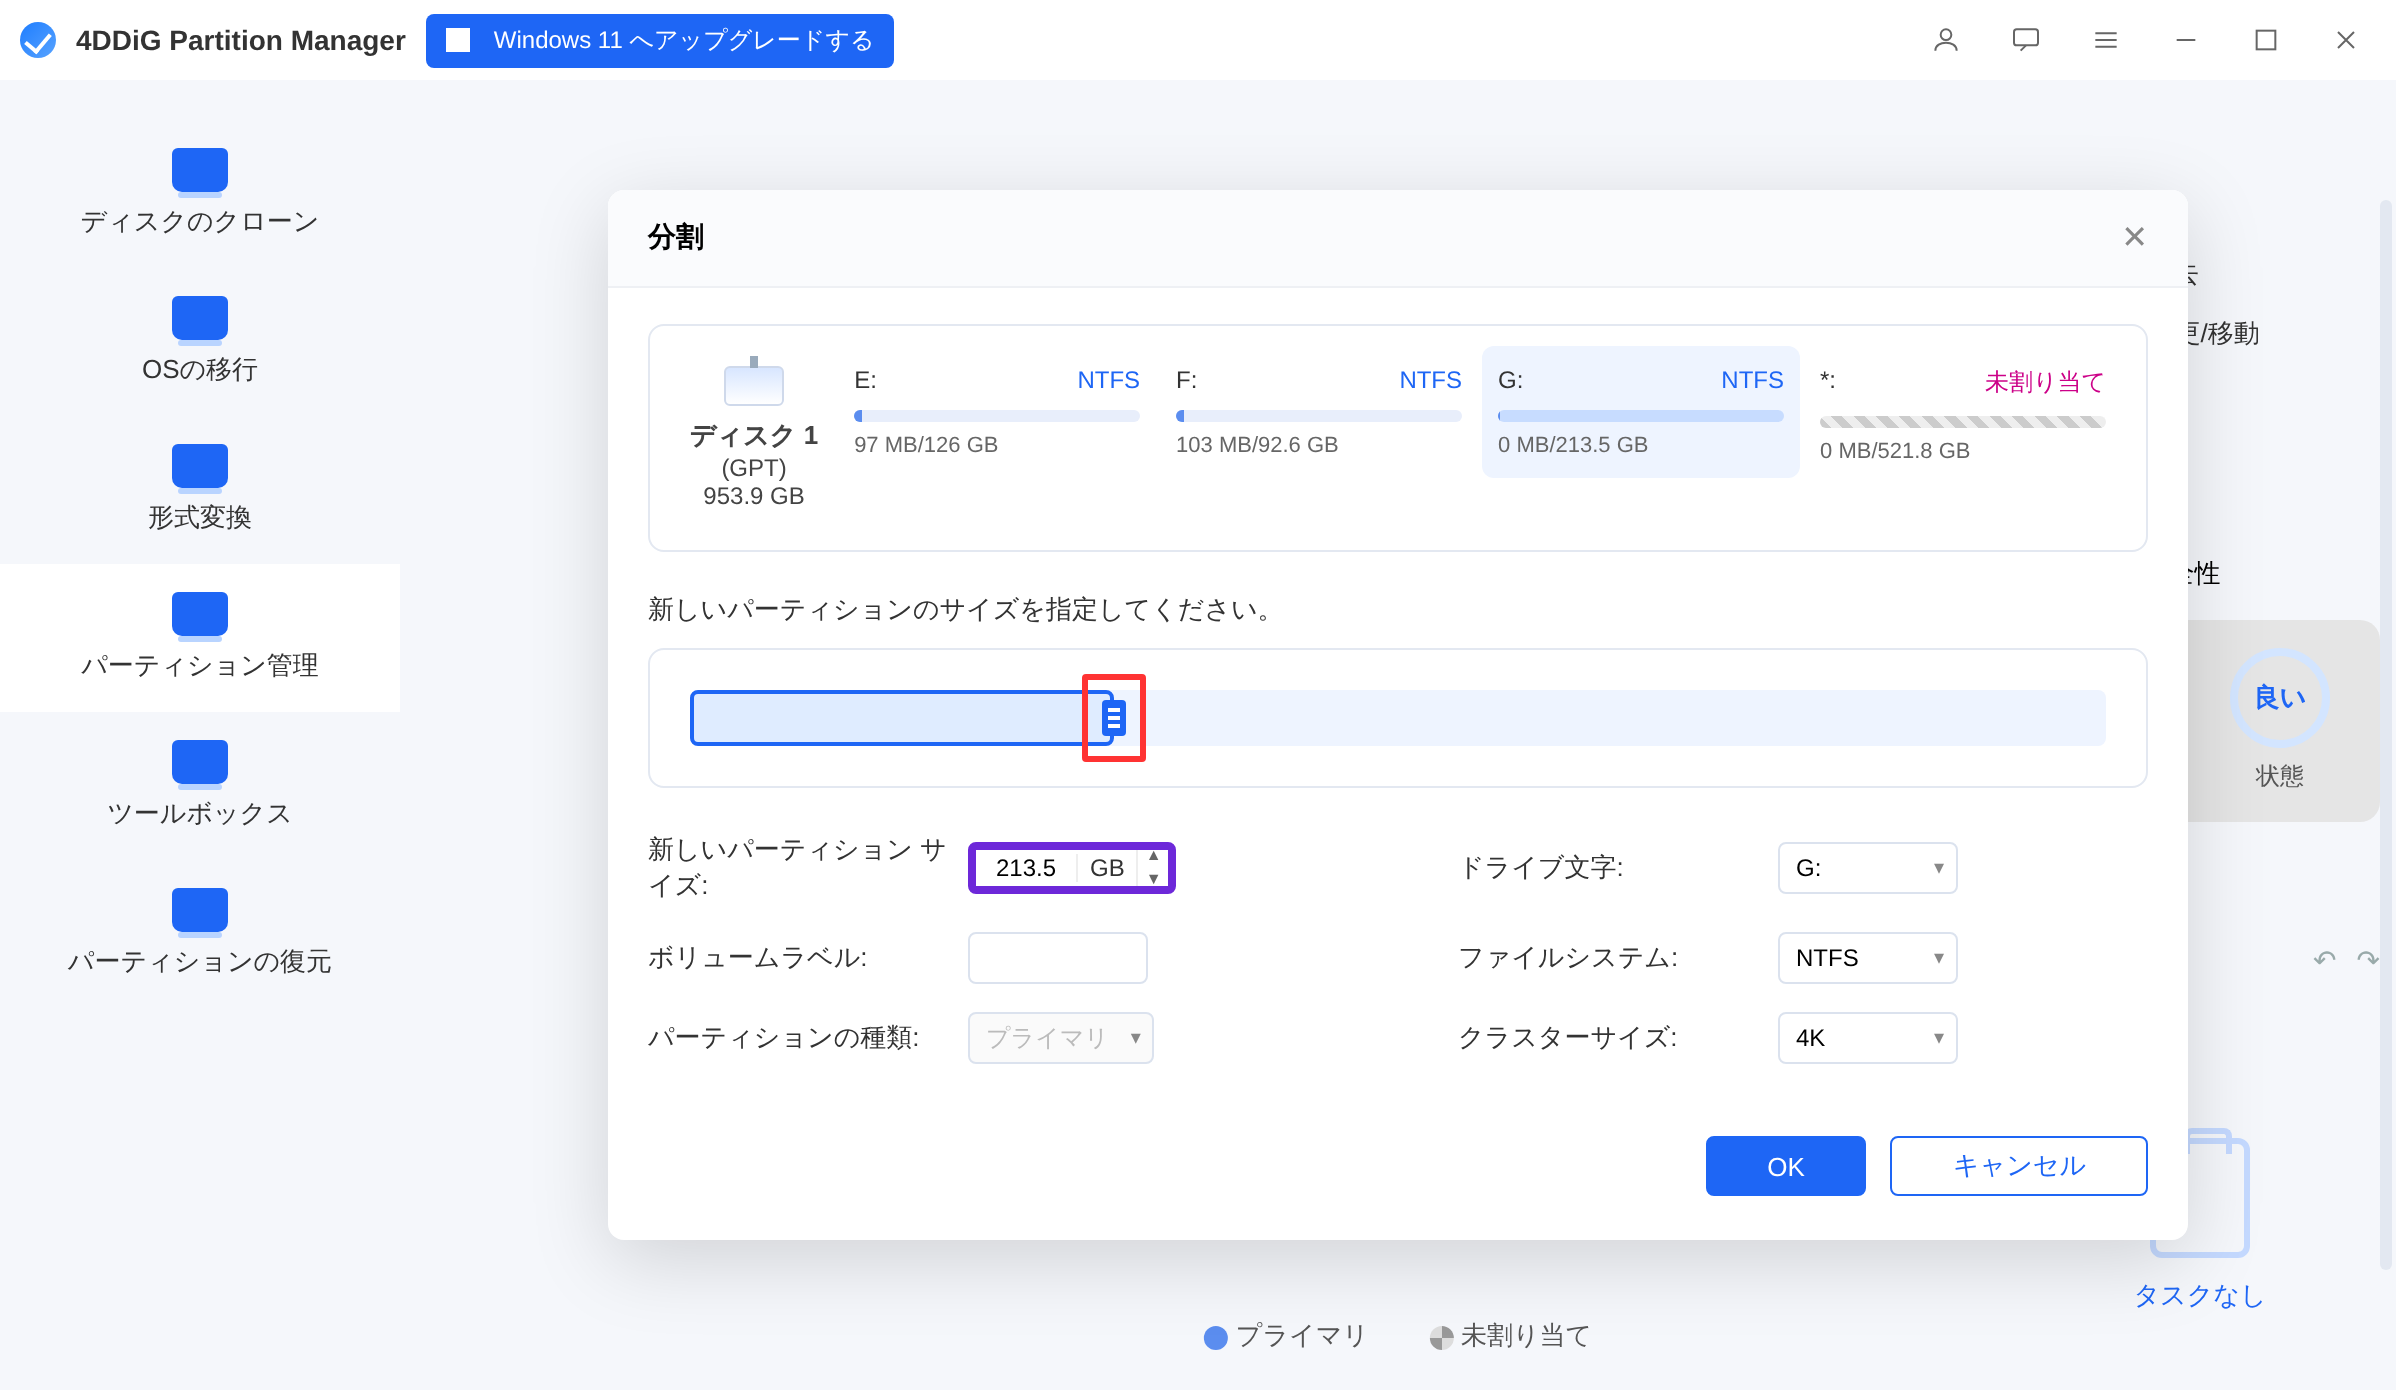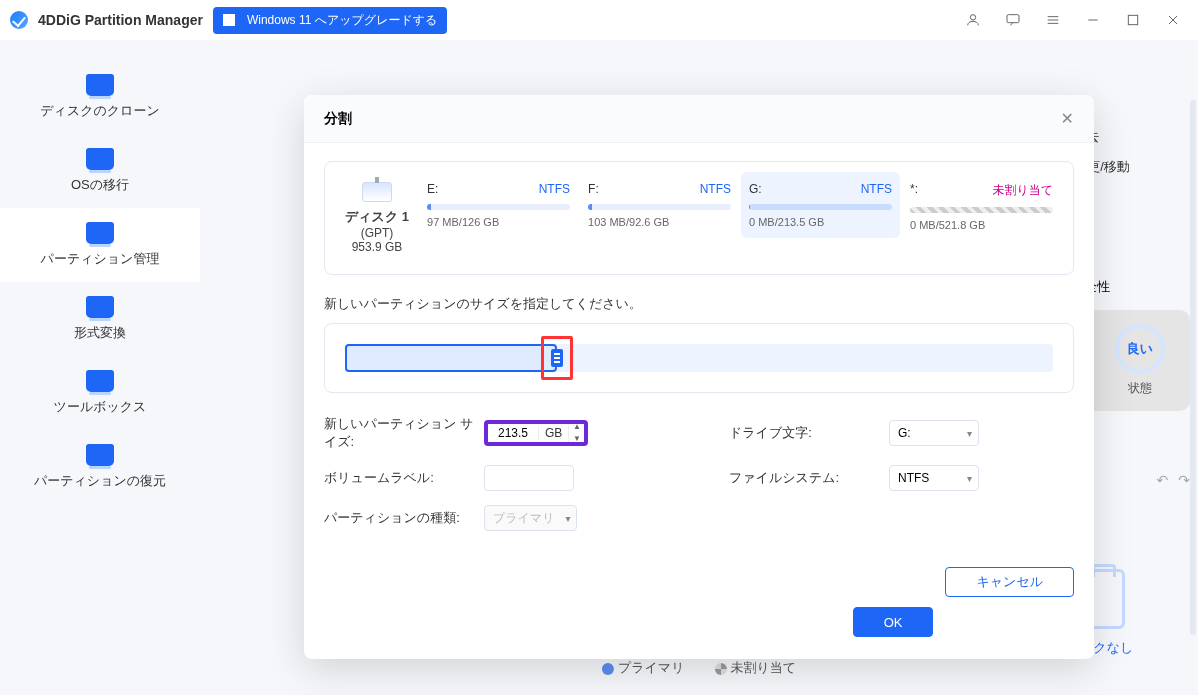--- a/index.html
+++ b/index.html
@@ -100,21 +100,21 @@
 .size-box .unit { padding:0 6px; font-size:12px; color:#333; border-left:1px solid #eee; }
 .size-box .spin { width:16px; display:flex; flex-direction:column; border-left:1px solid #eee; }
 .size-box .spin span { font-size:8px; text-align:center; line-height:12px; color:#666; cursor:pointer; }
 .select { border:1px solid #dbe2ee; border-radius:4px; height:26px; padding:0 22px 0 8px; font-size:12px; background:#fff; position:relative; min-width:90px; display:flex; align-items:center; cursor:pointer; }
 .select::after { content:"▾"; position:absolute; right:6px; color:#888; font-size:10px; }
 .select.disabled { color:#bbb; background:#fafafa; }
 
 
 .modal-footer { display:flex; justify-content:flex-end; gap:12px; padding:18px 20px 22px; }
 .btn { height:30px; padding:0 30px; border-radius:4px; font-size:13px; cursor:pointer; display:flex; align-items:center; }
-.btn-primary { background:#1e66f5; color:#fff; border:1px solid #1e66f5;margin-top:40px; }
+.btn-primary { background:#1e66f5; color:#fff; border:1px solid #1e66f5; }
 .btn-secondary { background:#fff; color:#1e66f5; border:1px solid #1e66f5; }
 
 
 .vscroll { position:absolute; right:2px; top:60px; bottom:60px; width:6px; background:#e3e8f1; border-radius:3px; }
 </style>
 </head>
 <body>
 
 <div class="titlebar">
   <span class="logo"></span>
@@ -161,27 +161,27 @@
 <div class="main">
   <div class="sidebar">
     <div class="side-item">
         <span class="side-icon"></span>
         <span>ディスクのクローン</span>
       </div>
     <div class="side-item">
         <span class="side-icon"></span>
         <span>OSの移行</span>
       </div>
+    <div class="side-item">
+        <span class="side-icon"></span>
+        <span>形式変換</span>
+      </div>
     <div class="side-item active">
         <span class="side-icon"></span>
         <span>パーティション管理</span>
-      </div>
-    <div class="side-item">
-        <span class="side-icon"></span>
-        <span>形式変換</span>
       </div>
     <div class="side-item">
         <span class="side-icon"></span>
         <span>ツールボックス</span>
       </div>
     <div class="side-item">
         <span class="side-icon"></span>
         <span>パーティションの復元</span>
       </div>
   </div>
@@ -339,20 +339,26 @@
               <div class="select">
                   <span>NTFS</span>
                 </div>
             </div>
             <div class="param-row">
               <span class="param-label">パーティションの種類:</span>
               <div class="select disabled">
                   <span>プライマリ</span>
                 </div>
             </div>
+            <div class="param-row">
+              <span class="param-label">クラスターサイズ:</span>
+              <div class="select">
+                  <span>4K</span>
+                </div>
+            </div>
           </div>
         </div>
         <div class="modal-footer">
           <div class="btn btn-primary">
               <span>OK</span>
             </div>
           <div class="btn btn-secondary">
               <span>キャンセル</span>
             </div>
         </div>

